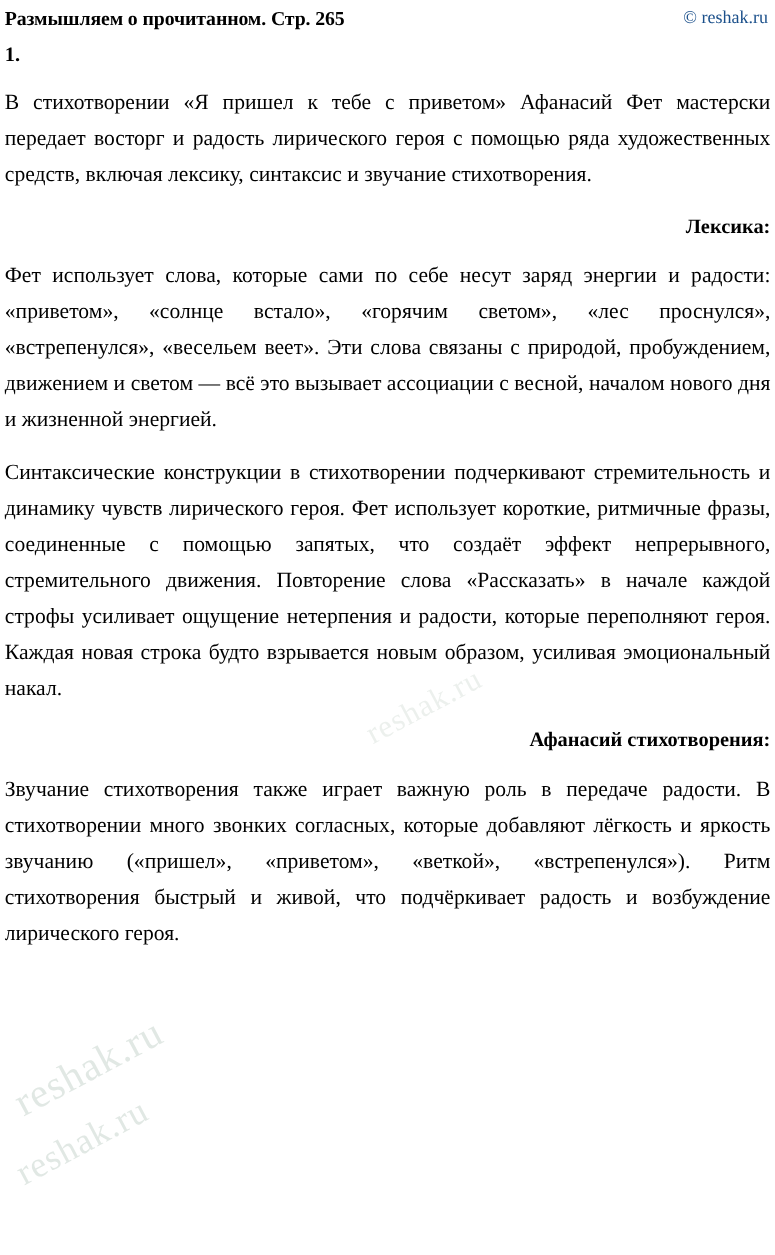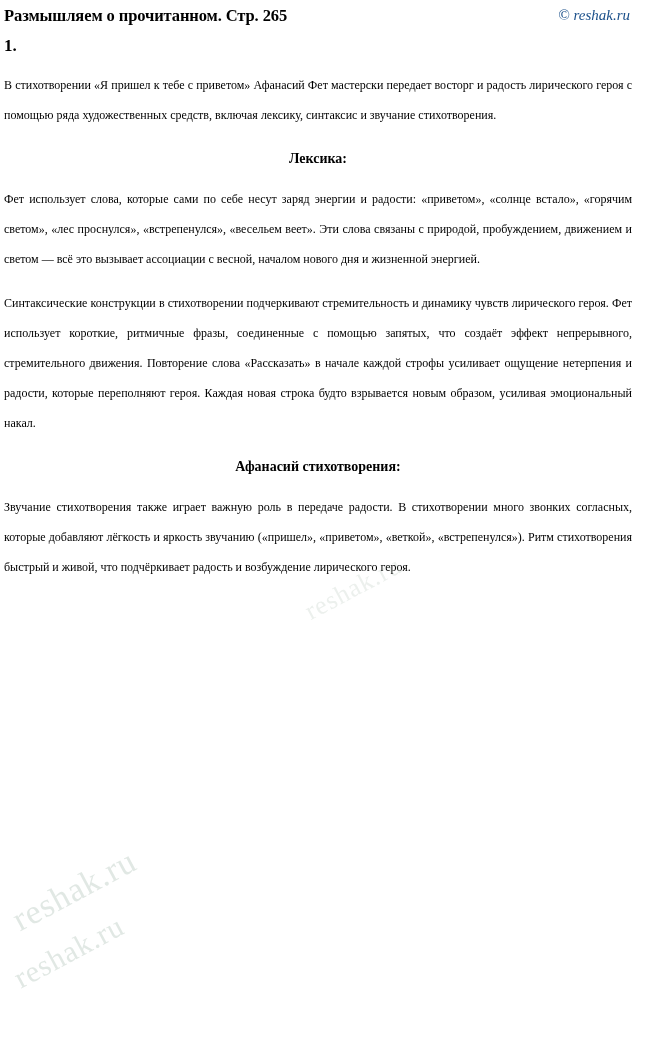--- a/index.html
+++ b/index.html
@@ -13,21 +13,21 @@
     font-family: "Liberation Serif", serif;
     color: #000000;
     position: relative;
     overflow: hidden;
   }
   .page {
     position: relative;
     width: 646px;
     height: 1046px;
     box-sizing: border-box;
-    padding: 6px 14px 0 4px;
+    padding: 6px 4px 0 4px;
   }
   .header-row {
     display: flex;
     align-items: flex-start;
     justify-content: space-between;
     margin-bottom: 10px;
   }
   .header-title {
     font-family: "Liberation Serif", serif;
     font-weight: bold;
@@ -35,44 +35,43 @@
     line-height: 1.2;
     letter-spacing: -0.1px;
   }
   .watermark-link {
     font-family: "Liberation Serif", serif;
     font-size: 15px;
     color: #1a4f8a;
     white-space: nowrap;
     padding-top: 1px;
     padding-right: 2px;
-    font-style: italic;
   }
   .task-number {
     font-family: "Liberation Serif", serif;
     font-weight: bold;
     font-size: 17px;
     margin: 6px 0 14px 0;
   }
   p.body-text {
     font-family: "Liberation Serif", serif;
-    font-size: 12px;
+    font-size: 18px;
     line-height: 30px;
     text-align: justify;
     text-justify: inter-word;
     margin: 0 0 14px 0;
     hyphens: none;
   }
   h3.sub-head {
     font-family: "Liberation Serif", serif;
     font-weight: bold;
-    font-size: 14px;
+    font-size: 17px;
     line-height: 30px;
     margin: 0 0 10px 0;
-    text-align: center;
+    text-align: right;
   }
   .last-p {
     margin-bottom: 0;
   }
   
   .wm {
     position: absolute;
     font-family: "Liberation Serif", serif;
     color: rgba(120, 150, 130, 0.22);
     font-size: 34px;

